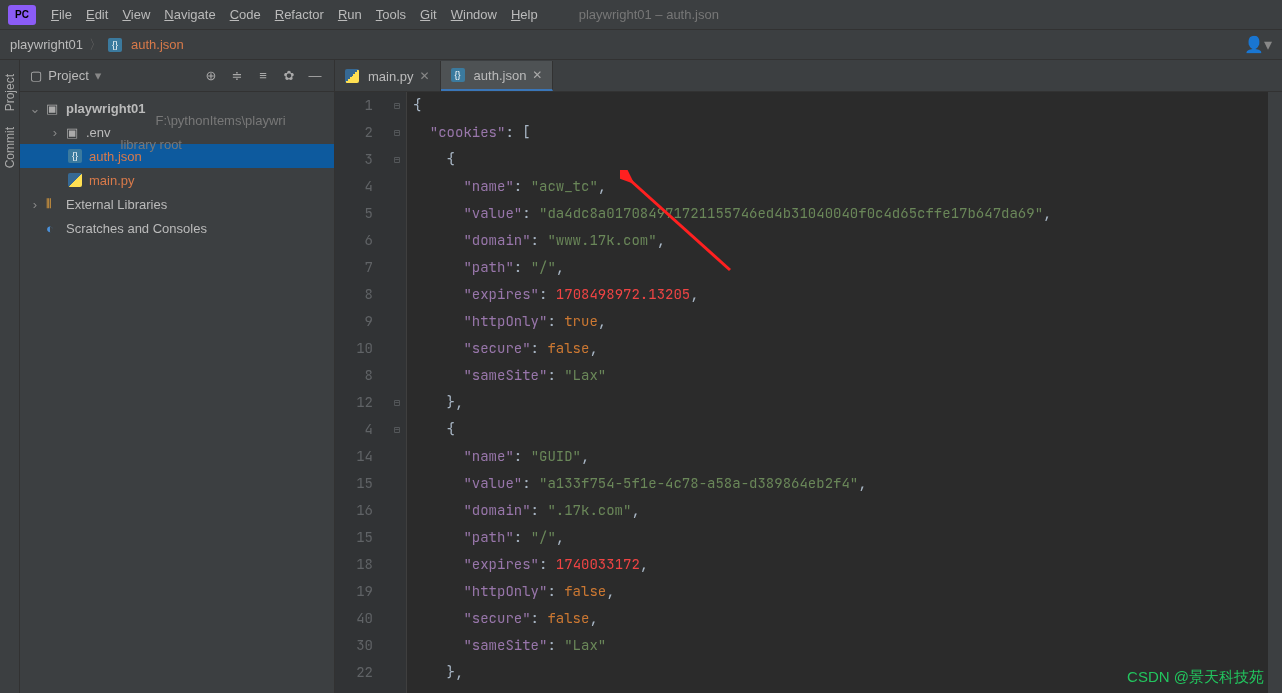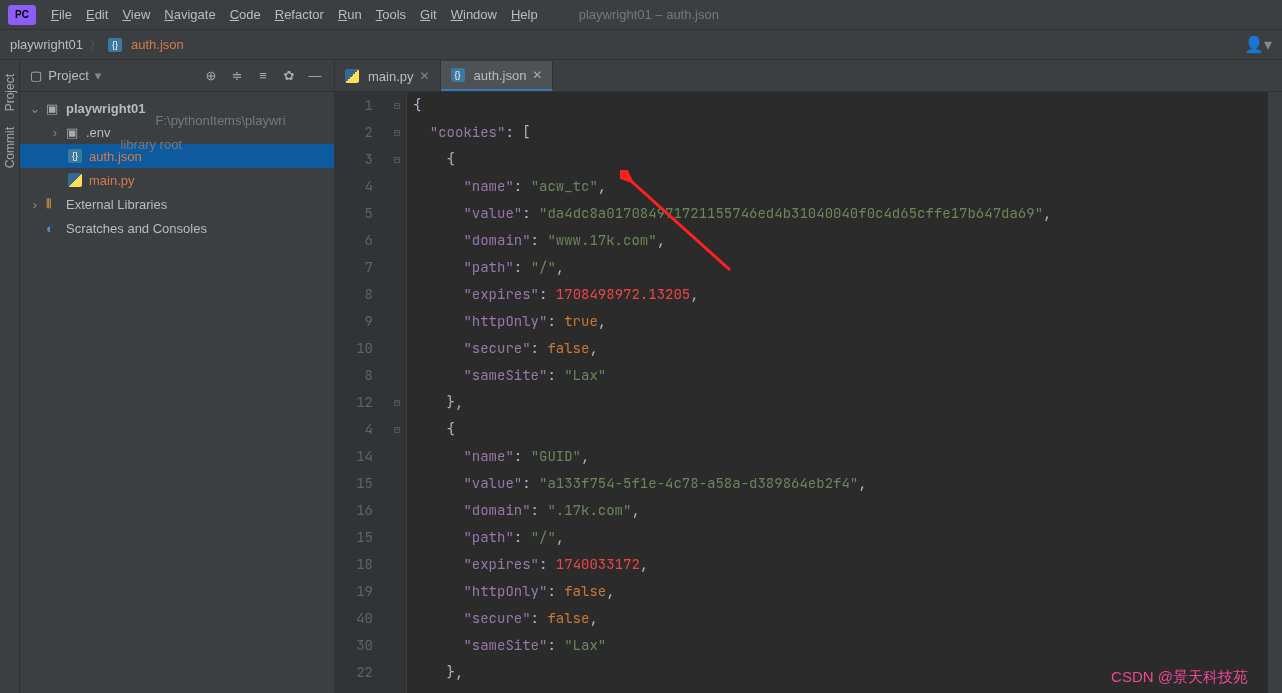--- a/index.html
+++ b/index.html
@@ -95,21 +95,21 @@
 .code { flex:1; padding-left:6px; white-space:pre; color:#a9b7c6;}
 .code .k { color:#9876aa;}
 .code .s { color:#6a8759;}
 .code .n { color:#ef4444;}
 .code .b { color:#cc7832;}
 
 .scroll-track { width:14px; background:#3c3f41;}
 
 .arrow-annot { position:absolute; top:170px; left:620px; pointer-events:none;}
 
-.watermark { position:absolute; bottom:6px; right:34px; color:#ec4899; font-size:15px;}
+.watermark { position:absolute; bottom:6px; right:18px; color:#22c55e; font-size:15px;}
 .fold-mark{ position:absolute; left:3px; cursor:pointer;}
 </style>
 </head>
 <body>
 
 <div class="menubar">
   <div class="app-icon">PC</div>
   <div id="menus" style="display:flex;">
       <div class="menu-item"><u>F</u>ile</div>
       <div class="menu-item"><u>E</u>dit</div>

